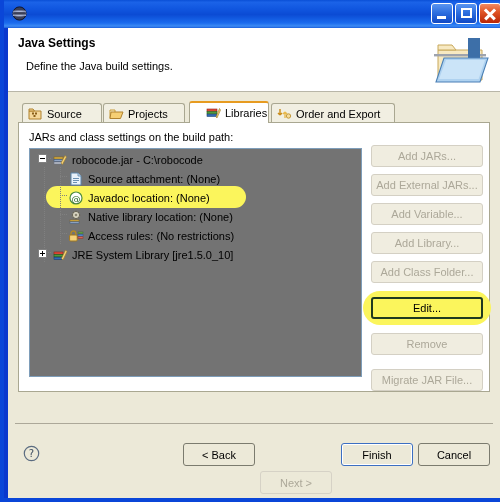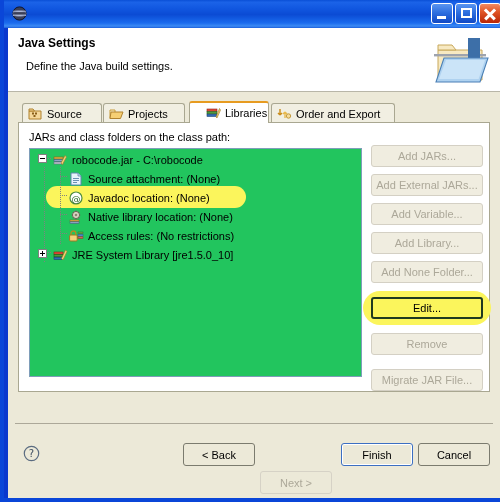--- a/index.html
+++ b/index.html
@@ -139,21 +139,21 @@
     border-top: 1px solid #A9A791;
     box-sizing: border-box;
   }
   .panel-label {
     position: absolute; left: 10px; top: 8px;
     font-size: 11px; color: #000;
   }
   .treebox {
     position: absolute; left: 10px; top: 25px;
     width: 333px; height: 229px;
-    background: #22c55e;
+    background: #737373;
     border: 1px solid #7E9DB9;
     box-sizing: border-box;
     overflow: hidden;
   }
   .trow {
     position: absolute; left: 0; height: 19px;
     display: flex; align-items: center;
     white-space: nowrap;
     font-size: 11px; color: #000;
   }
@@ -332,21 +332,21 @@
             <path d="M8,11 L8,5 M8,5 L6,7 M8,5 L10,7" stroke="#E8B94D" stroke-width="1.4" fill="none"></path>
             <circle cx="11.5" cy="9" r="2.2" fill="#F6DB9A" stroke="#B8891F" stroke-width="0.8"></circle>
           </svg>
         </span>
         <span>Order and Export</span>
       </div>
     </div>
 
     <div class="tabpanel">
 
-      <div class="panel-label">JARs and class folders on the class path:</div>
+      <div class="panel-label">JARs and class settings on the build path:</div>
 
       <div class="treebox">
 
         <div class="dline v" style="left:14px; top:18px; height:95px;"></div>
         <div class="dline v" style="left:30px; top:18px; height:78px;"></div>
         <div class="dline h" style="left:30px; top:27px; width:8px;"></div>
         <div class="dline h" style="left:30px; top:46px; width:8px;"></div>
         <div class="dline h" style="left:30px; top:65px; width:8px;"></div>
         <div class="dline h" style="left:30px; top:84px; width:8px;"></div>
         <div class="dline h" style="left:14px; top:103px; width:8px;"></div>
@@ -438,21 +438,21 @@
         <div class="btn-wrap" style="top:29px;">
           <div class="btn disabled">Add External JARs...</div>
         </div>
         <div class="btn-wrap" style="top:58px;">
           <div class="btn disabled">Add Variable...</div>
         </div>
         <div class="btn-wrap" style="top:87px;">
           <div class="btn disabled">Add Library...</div>
         </div>
         <div class="btn-wrap" style="top:116px;">
-          <div class="btn disabled">Add None Folder...</div>
+          <div class="btn disabled">Add Class Folder...</div>
         </div>
 
         <div class="btn-wrap" style="top:152px;">
           <span class="edit-hl"></span>
           <div class="btn edit">Edit...</div>
         </div>
 
         <div class="btn-wrap" style="top:188px;">
           <div class="btn disabled">Remove</div>
         </div>

